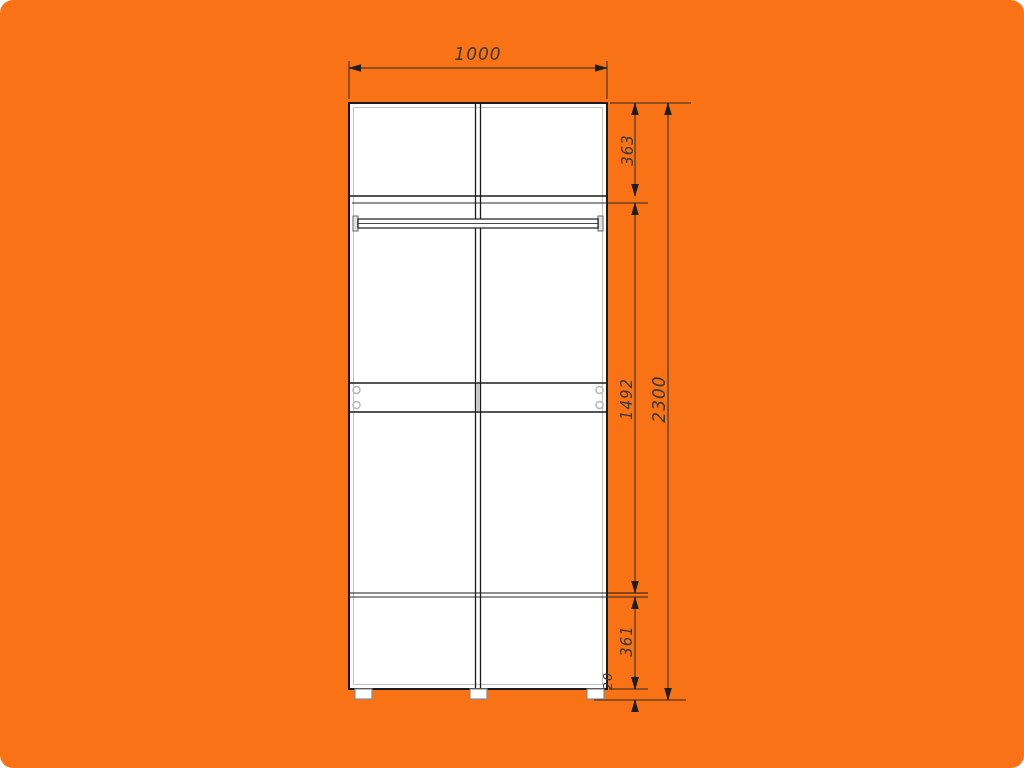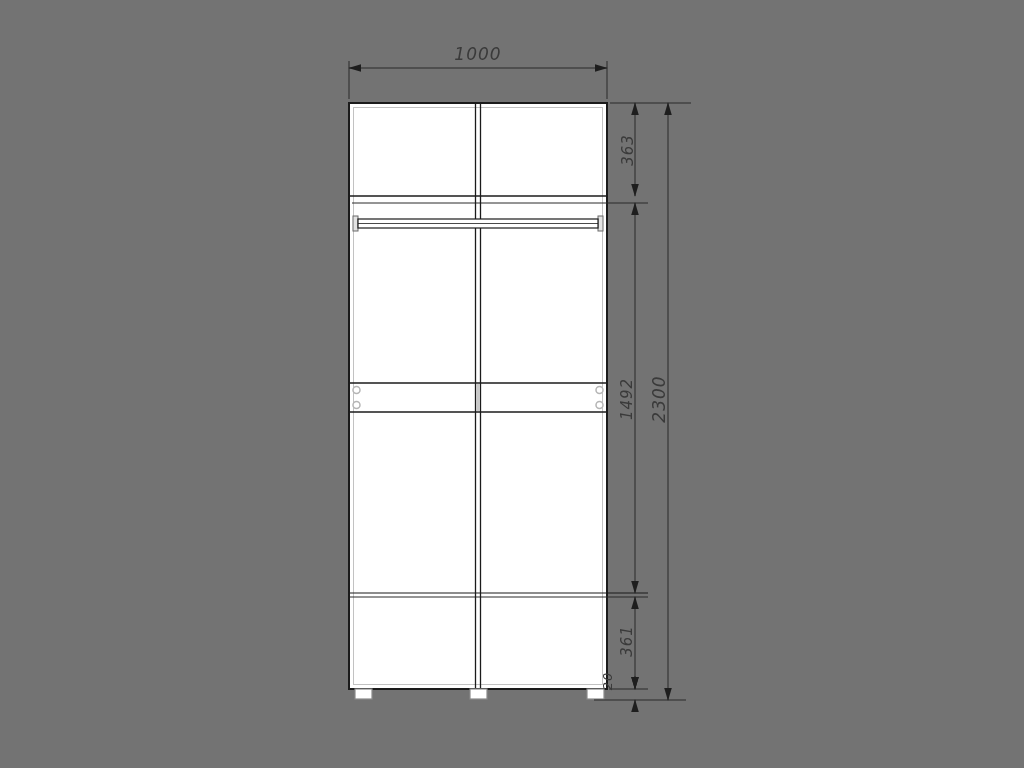--- a/index.html
+++ b/index.html
@@ -5,22 +5,23 @@
   html, body {
     margin: 0;
     padding: 0;
     background: #ffffff;
     font-family: "DejaVu Sans", sans-serif;
   }
   .canvas {
     position: relative;
     width: 1024px;
     height: 768px;
-    background: #737373;
+    background: #f97316;
     overflow: hidden;
+    border-radius: 13px;
   }
   svg text {
     font-family: "DejaVu Sans", "Liberation Sans", sans-serif;
     font-style: italic;
     fill: #3a3a3a;
     letter-spacing: 1px;
   }
 </style>
 </head>
 <body>

